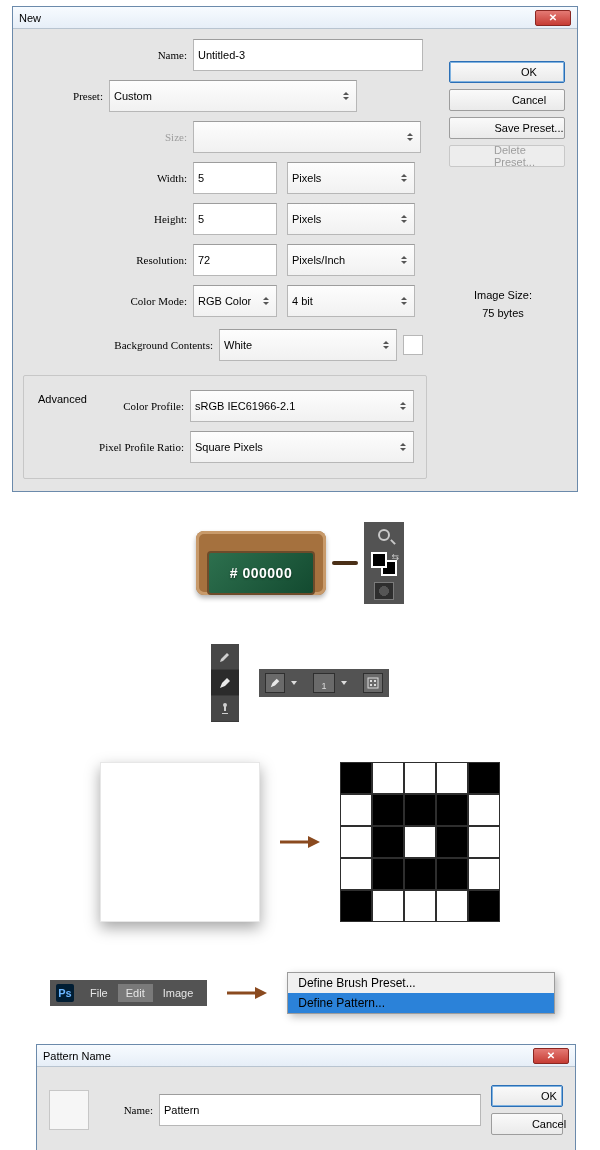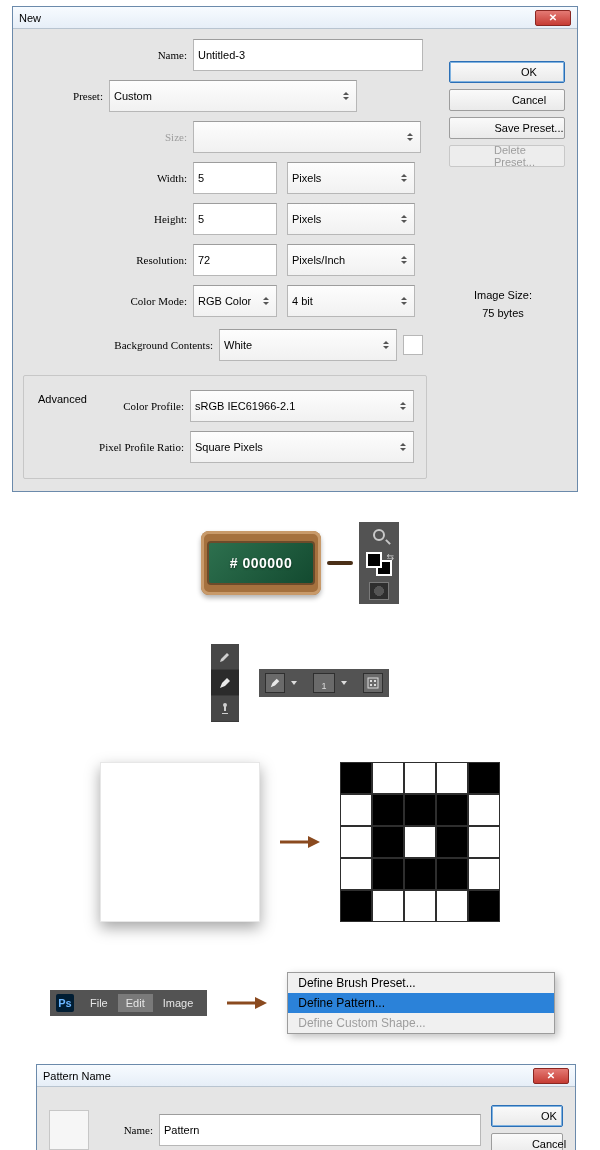--- a/index.html
+++ b/index.html
@@ -32,21 +32,21 @@
   .right-col { position:absolute; top:32px; right:12px; width:116px; display:flex; flex-direction:column; gap:6px; }
   .img-size { position:absolute; right:24px; top:260px; width:100px; text-align:center; }
 
   .fieldset { border:1px solid #c7c7c7; border-radius:2px; margin-top:14px; padding:14px 10px 6px 10px; position:relative; }
   .fieldset-legend { position:absolute; top:-8px; left:10px; background:#e5e5e5; padding:0 4px; font-size:11px;margin-top:25px; }
 
   .swatch { width:20px; height:20px; border:1px solid #b7b7b7; background:#fff; margin-left:6px; }
 
   
   .sec2 { display:flex; align-items:center; justify-content:center; gap:6px; padding:30px 0 20px; }
-  .chalkboard { width:120px; height:64px; border-radius:8px; position:relative; background:#a5713e; box-shadow: inset 0 0 0 3px #c89a6a, 0 3px 5px rgba(0,0,0,.3); display:flex; align-items:center; justify-content:center; }
+  .chalkboard { width:130px; height:64px; border-radius:8px; position:relative; background:#a5713e; box-shadow: inset 0 0 0 3px #c89a6a, 0 3px 5px rgba(0,0,0,.3); display:flex; align-items:flex-end; justify-content:center; }
   .chalkboard-inner { width:108px; height:44px; background:linear-gradient(135deg,#2d704e,#134a30); border-radius:4px; border:2px solid #6d4b2a; display:flex; align-items:center; justify-content:center; color:#fff; font-weight:bold; font-size:14px; letter-spacing:.5px; text-shadow:0 1px 2px rgba(0,0,0,.5); }
   .connector { width:26px; height:4px; background:#4a2f17; border-radius:2px; }
   .toolcol { width:40px; background:#535353; padding:4px; display:flex; flex-direction:column; gap:4px; }
   .toolcol .slot { height:18px; display:flex; align-items:center; justify-content:center; position:relative; }
   .mag { width:12px; height:12px; border:2px solid #c9c9c9; border-radius:50%; position:relative; }
   .mag::after { content:""; position:absolute; width:6px; height:2px; background:#c9c9c9; transform:rotate(45deg); left:10px; top:10px; }
   .fgbg { position:relative; width:30px; height:26px; }
   .fgbg .sq { position:absolute; width:16px; height:16px; border:2px solid #fff; }
   .fgbg .fg { background:#000; left:2px; top:2px; z-index:2; }
   .fgbg .bg { background:#000; left:12px; top:10px; }
@@ -318,21 +318,20 @@
   </div>
   <div class="arrow">
     <svg class="arrow-svg" viewBox="0 0 40 16">
       <line x1="0" y1="8" x2="30" y2="8" stroke="#8a4a1f" stroke-width="3"></line>
       <polygon points="28,2 40,8 28,14" fill="#8a4a1f"></polygon>
     </svg>
   </div>
   <div class="ctxmenu">
     <div class="mi">Define Brush Preset...</div>
     <div class="mi sel">Define Pattern...</div>
-    <div class="mi dim">Define Custom Shape...</div>
   </div>
 </div>
 
 <div class="dialog" style="margin:0 24px 20px 36px;">
   <div class="titlebar">
     <span class="titlebar-title">Pattern Name</span>
   </div>
   <div class="close-btn">
         <span>✕</span>
       </div>

